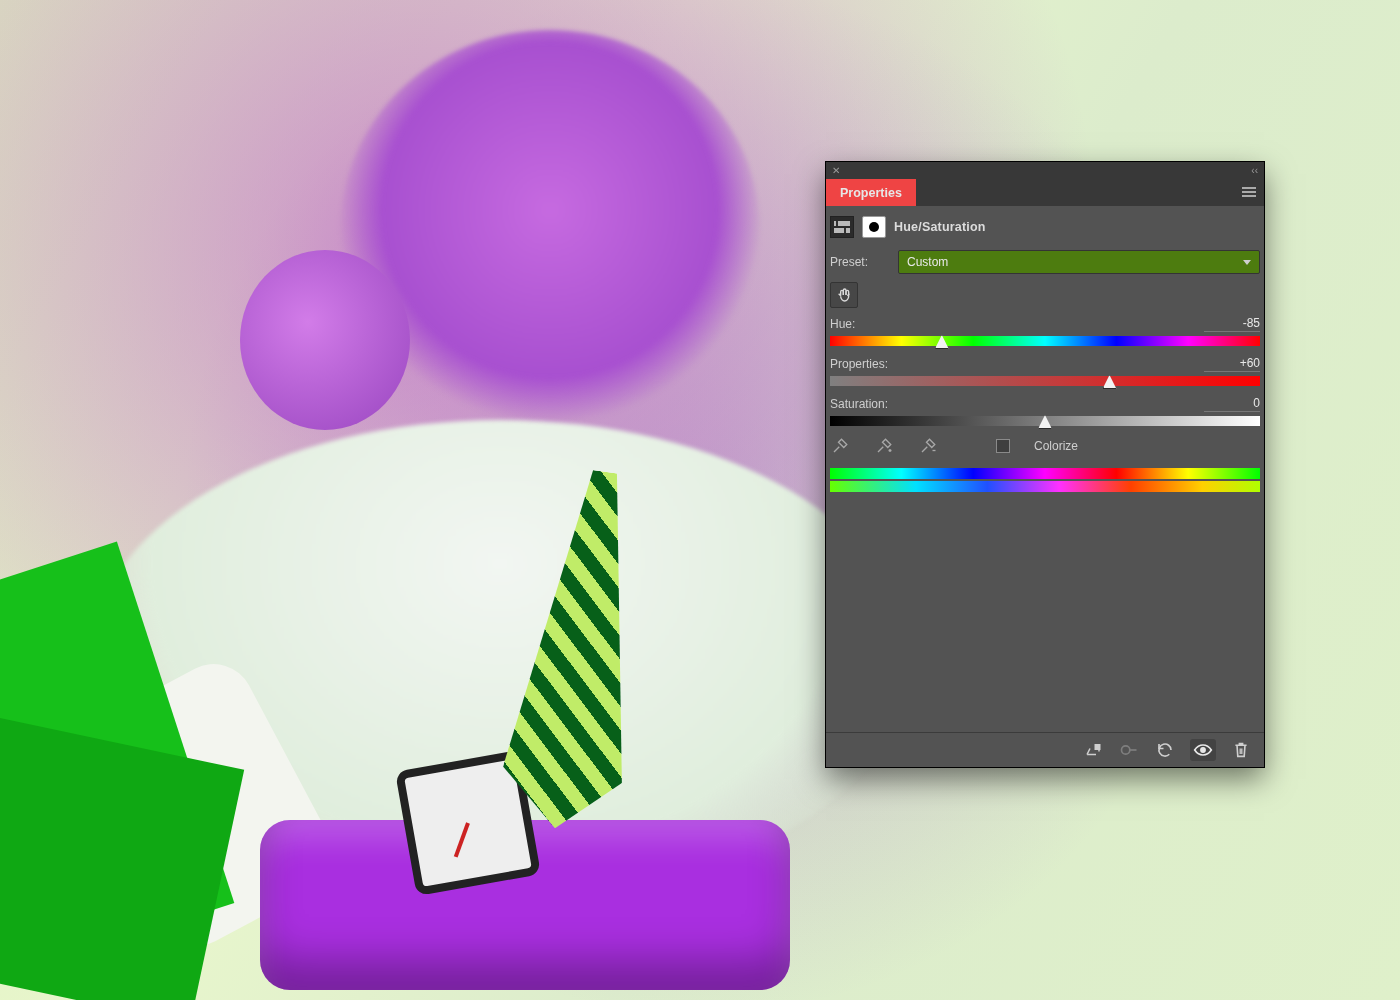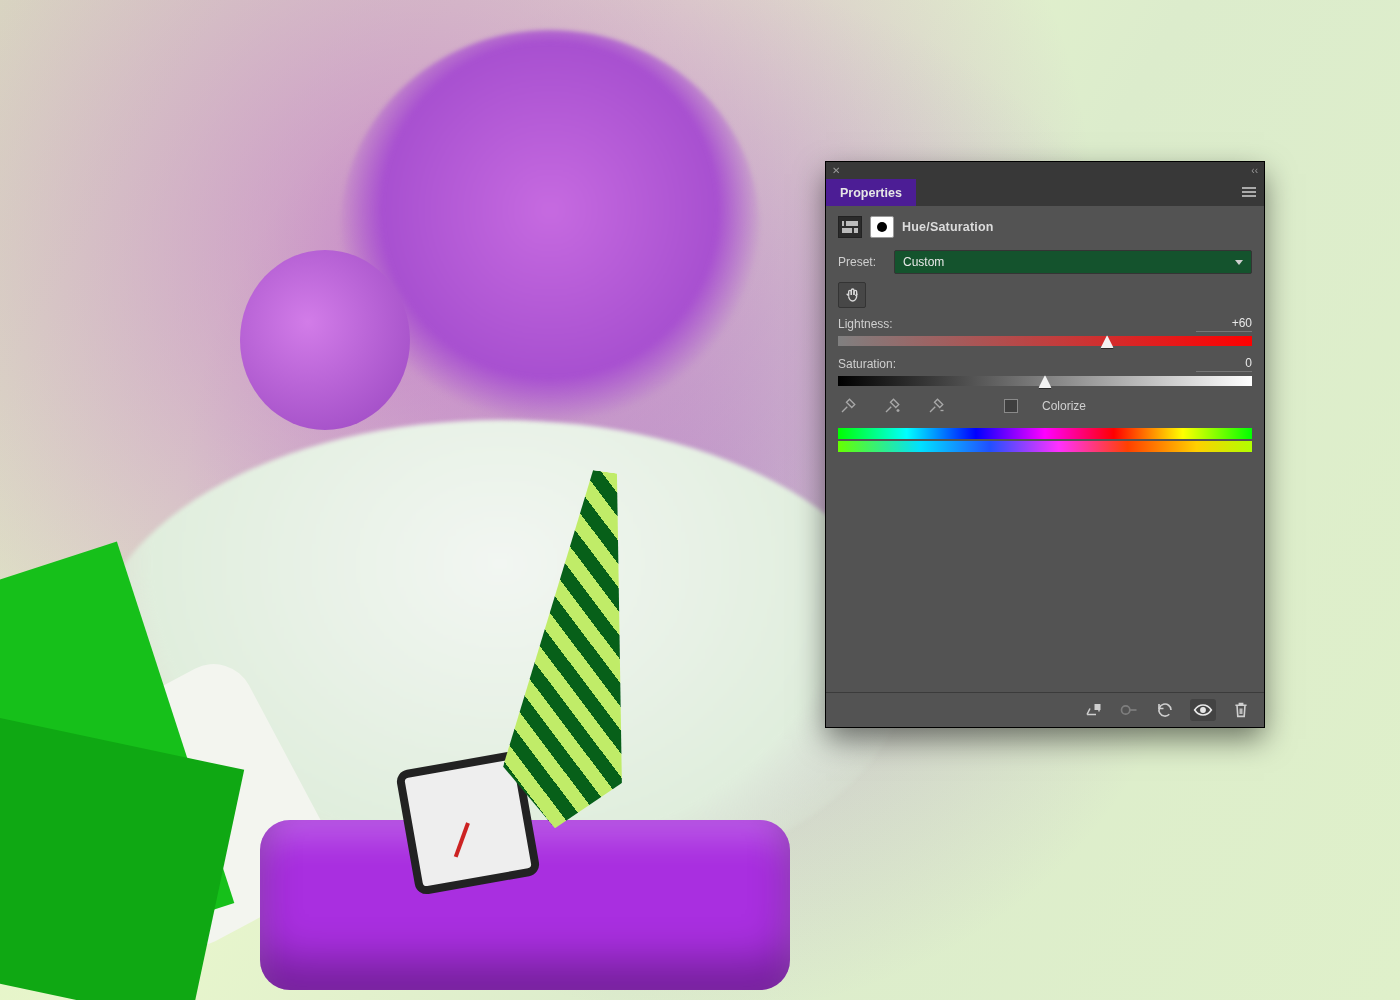--- a/index.html
+++ b/index.html
@@ -92,54 +92,54 @@
     font-size:10px; color:#999;
   }
   .panel-topstrip .x { cursor:default; }
   .panel-tabs {
     display:flex; align-items:center;
     background:#383838;
     height:28px;
     padding-left:0;
   }
   .panel-tab {
-    background:#4c1d95;
+    background:#ef4444;
     color:#e6e6e6;
     font-weight:600;
     font-size:12.5px;
     padding:7px 14px 6px;
   }
   .panel-menu-icon {
     margin-left:auto; margin-right:8px; color:#aaa;
     display:flex; flex-direction:column; gap:2px;
   }
   .panel-menu-icon span{width:14px;height:2px;background:#aaa;display:block}
 
-  .panel-body { padding: 10px 12px 6px; }
+  .panel-body { padding: 10px 4px 6px; }
 
   .adjustment-header {
     display:flex; align-items:center; gap:8px; margin-bottom:12px;
   }
   .thumb-icon {
     width:22px;height:20px;border:1px solid #222;background:#2b2b2b;
     display:flex;align-items:center;justify-content:center;
   }
   .thumb-icon svg{display:block}
   .mask-icon {
     width:22px;height:20px;border:1px solid #999;background:#fff;border-radius:2px;
     display:flex;align-items:center;justify-content:center;
   }
   .mask-icon .dot{width:10px;height:10px;border-radius:50%;background:#000}
   .adj-title {font-weight:700;color:#dcdcdc;font-size:12.5px;letter-spacing:.2px;}
 
-  .row { display:flex; align-items:center; gap:8px; margin-bottom:8px; }
+  .row { display:flex; align-items:center; gap:20px; margin-bottom:8px; }
   .row-label{color:#cfcfcf; font-size:12px; min-width:48px;}
   .dropdown {
     flex:1;
-    background:#14532d;
+    background:#4d7c0f;
     border:1px solid #343434;
     border-radius:2px;
     height:22px;
     display:flex; align-items:center; justify-content:space-between;
     padding:0 8px;
     color:#e8e8e8;
   }
   .chevron {
     width:0;height:0;border-left:4px solid transparent;border-right:4px solid transparent;border-top:5px solid #cfcfcf;
   }
@@ -286,24 +286,33 @@
       <div class="hand-icon">
         <svg width="16" height="16" viewBox="0 0 24 24" fill="none" stroke="#d9d9d9" stroke-width="2">
           <path d="M7 13V7a2 2 0 114 0v5"></path>
           <path d="M11 12V5a2 2 0 114 0v7"></path>
           <path d="M15 12V7a2 2 0 114 0v7c0 4-3 7-6 7s-6-3-6-7"></path>
           <path d="M4 10l3 3M20 10l-3 3"></path>
         </svg>
       </div>
     </div>
 
-
     <div class="slider-block">
       <div class="slider-head">
-        <span>Lightness:</span>
+        <span>Hue:</span>
+        <span class="slider-value">-85</span>
+      </div>
+      <div class="slider-track hue">
+        <div class="slider-thumb" style="left:26%"></div>
+      </div>
+    </div>
+
+    <div class="slider-block">
+      <div class="slider-head">
+        <span>Properties:</span>
         <span class="slider-value">+60</span>
       </div>
       <div class="slider-track sat">
         <div class="slider-thumb" style="left:65%"></div>
       </div>
     </div>
 
     <div class="slider-block">
       <div class="slider-head">
         <span>Saturation:</span>

